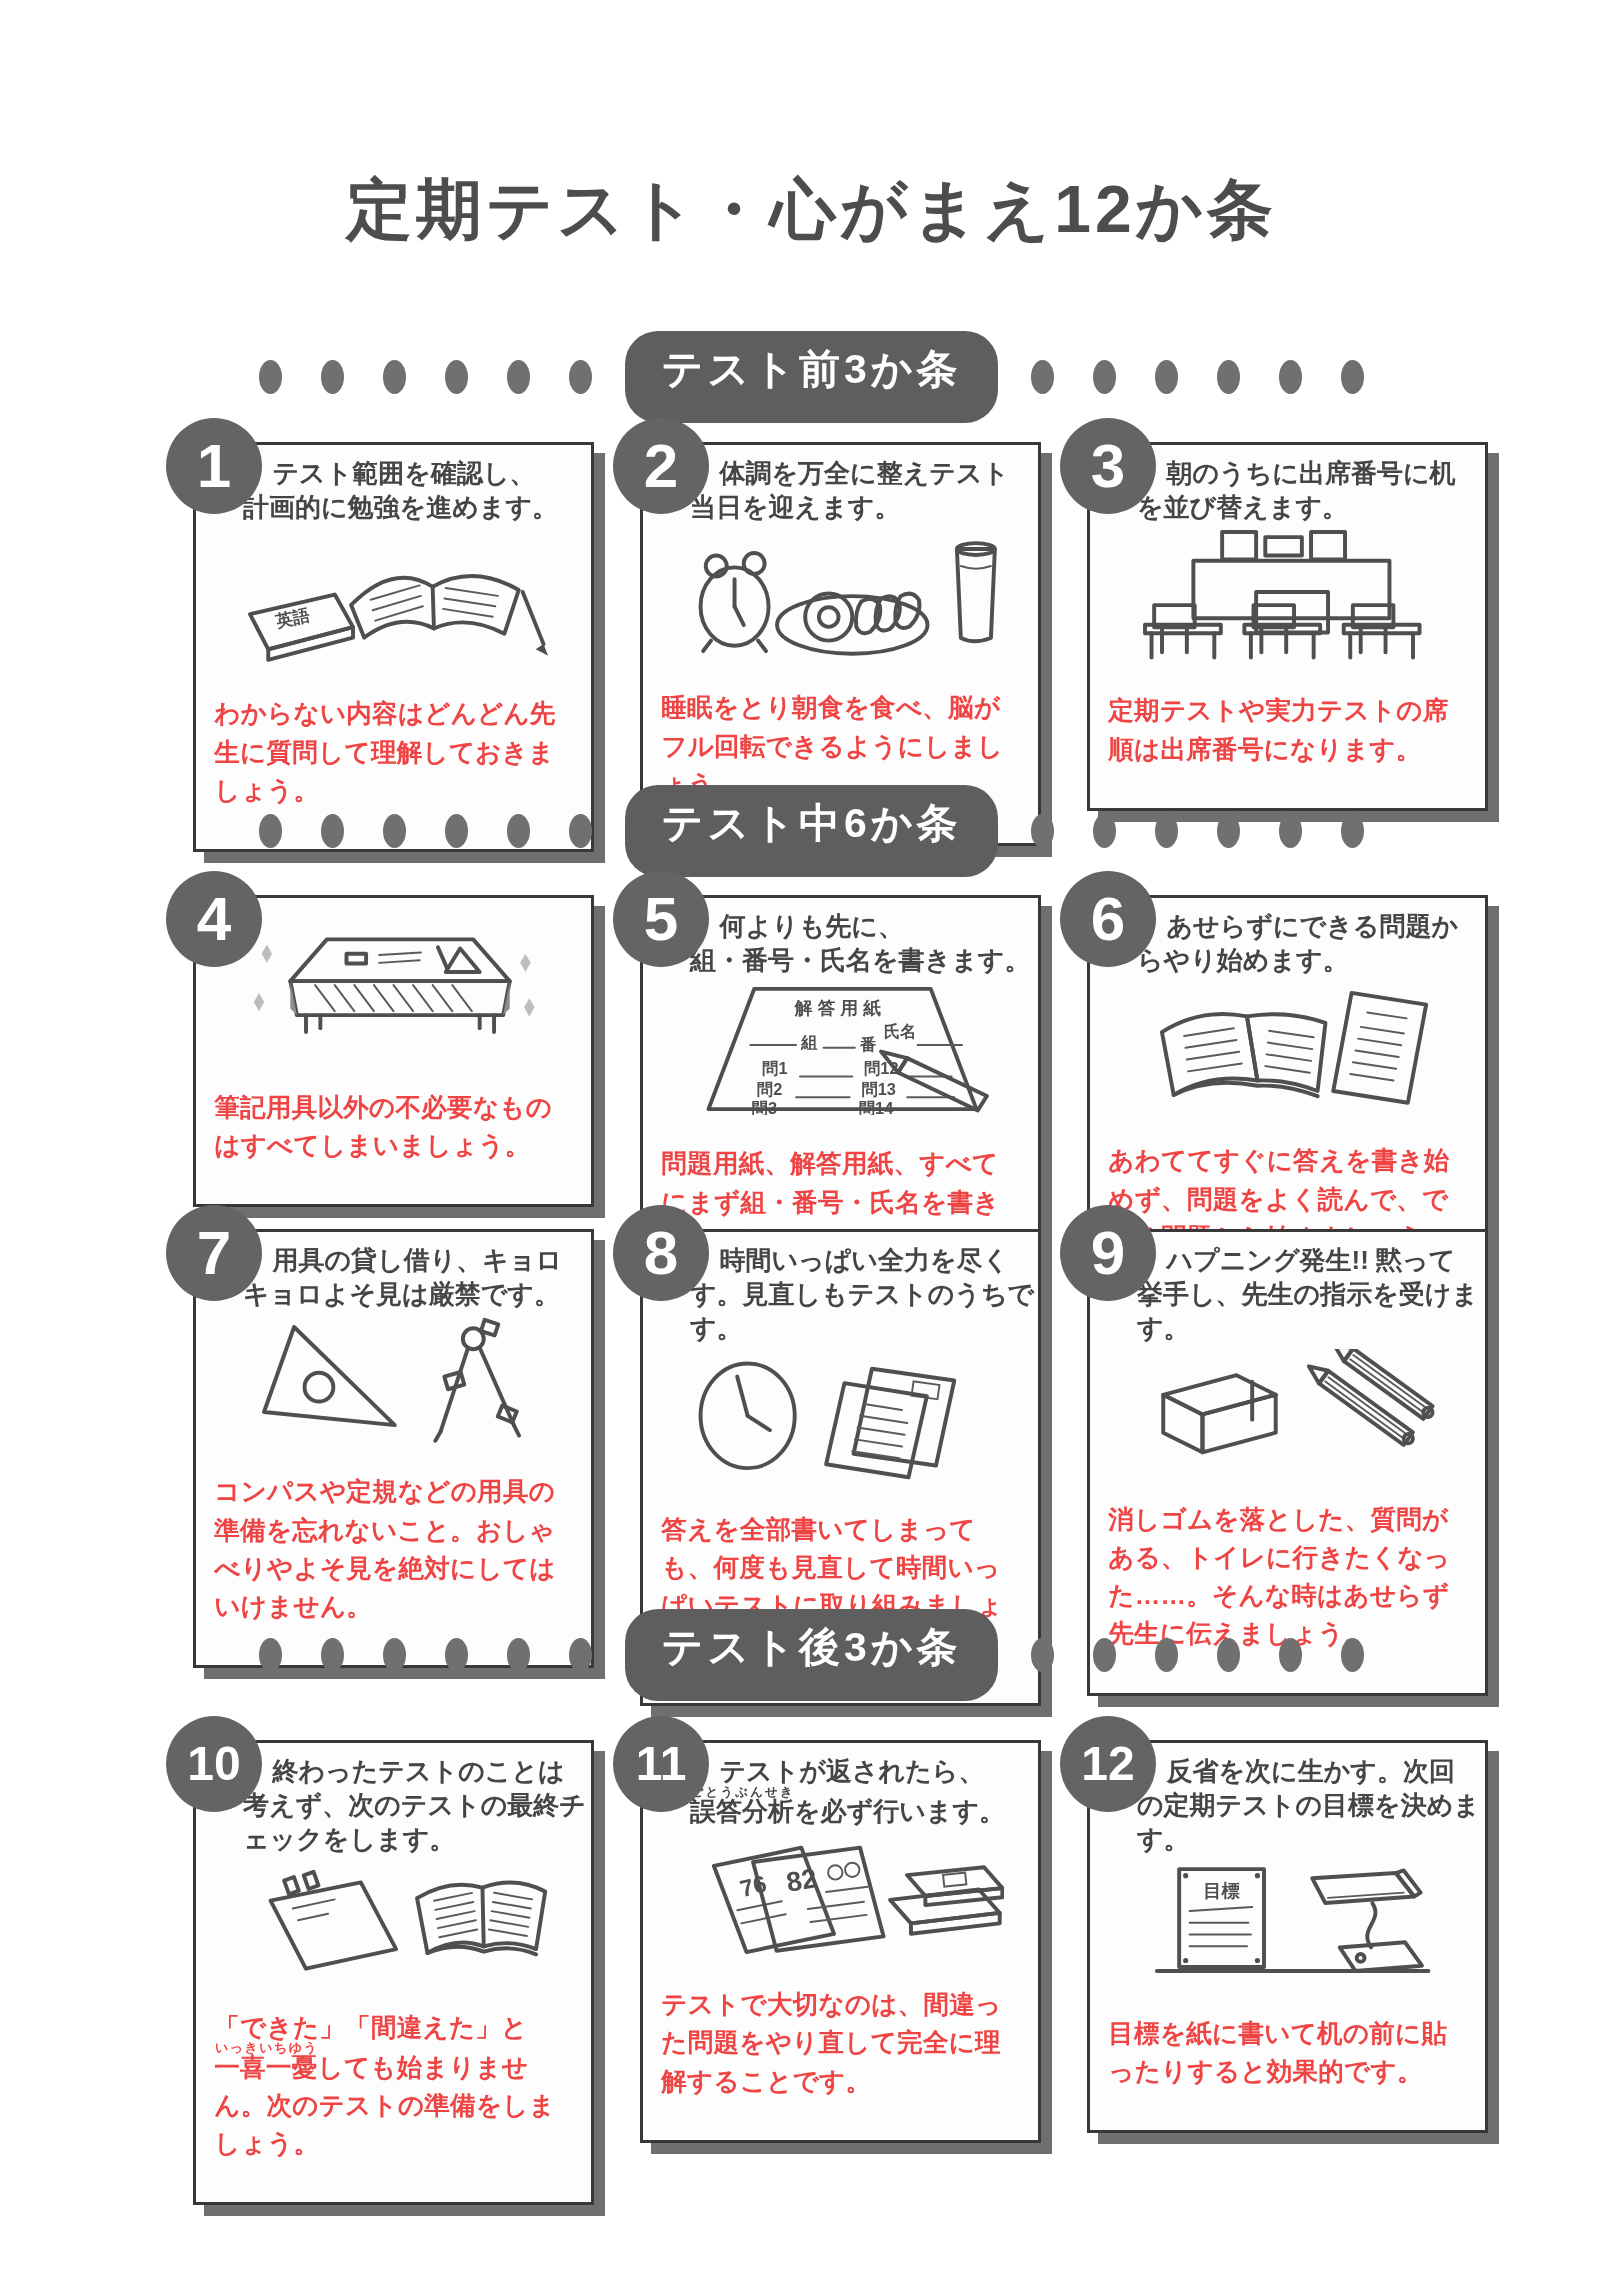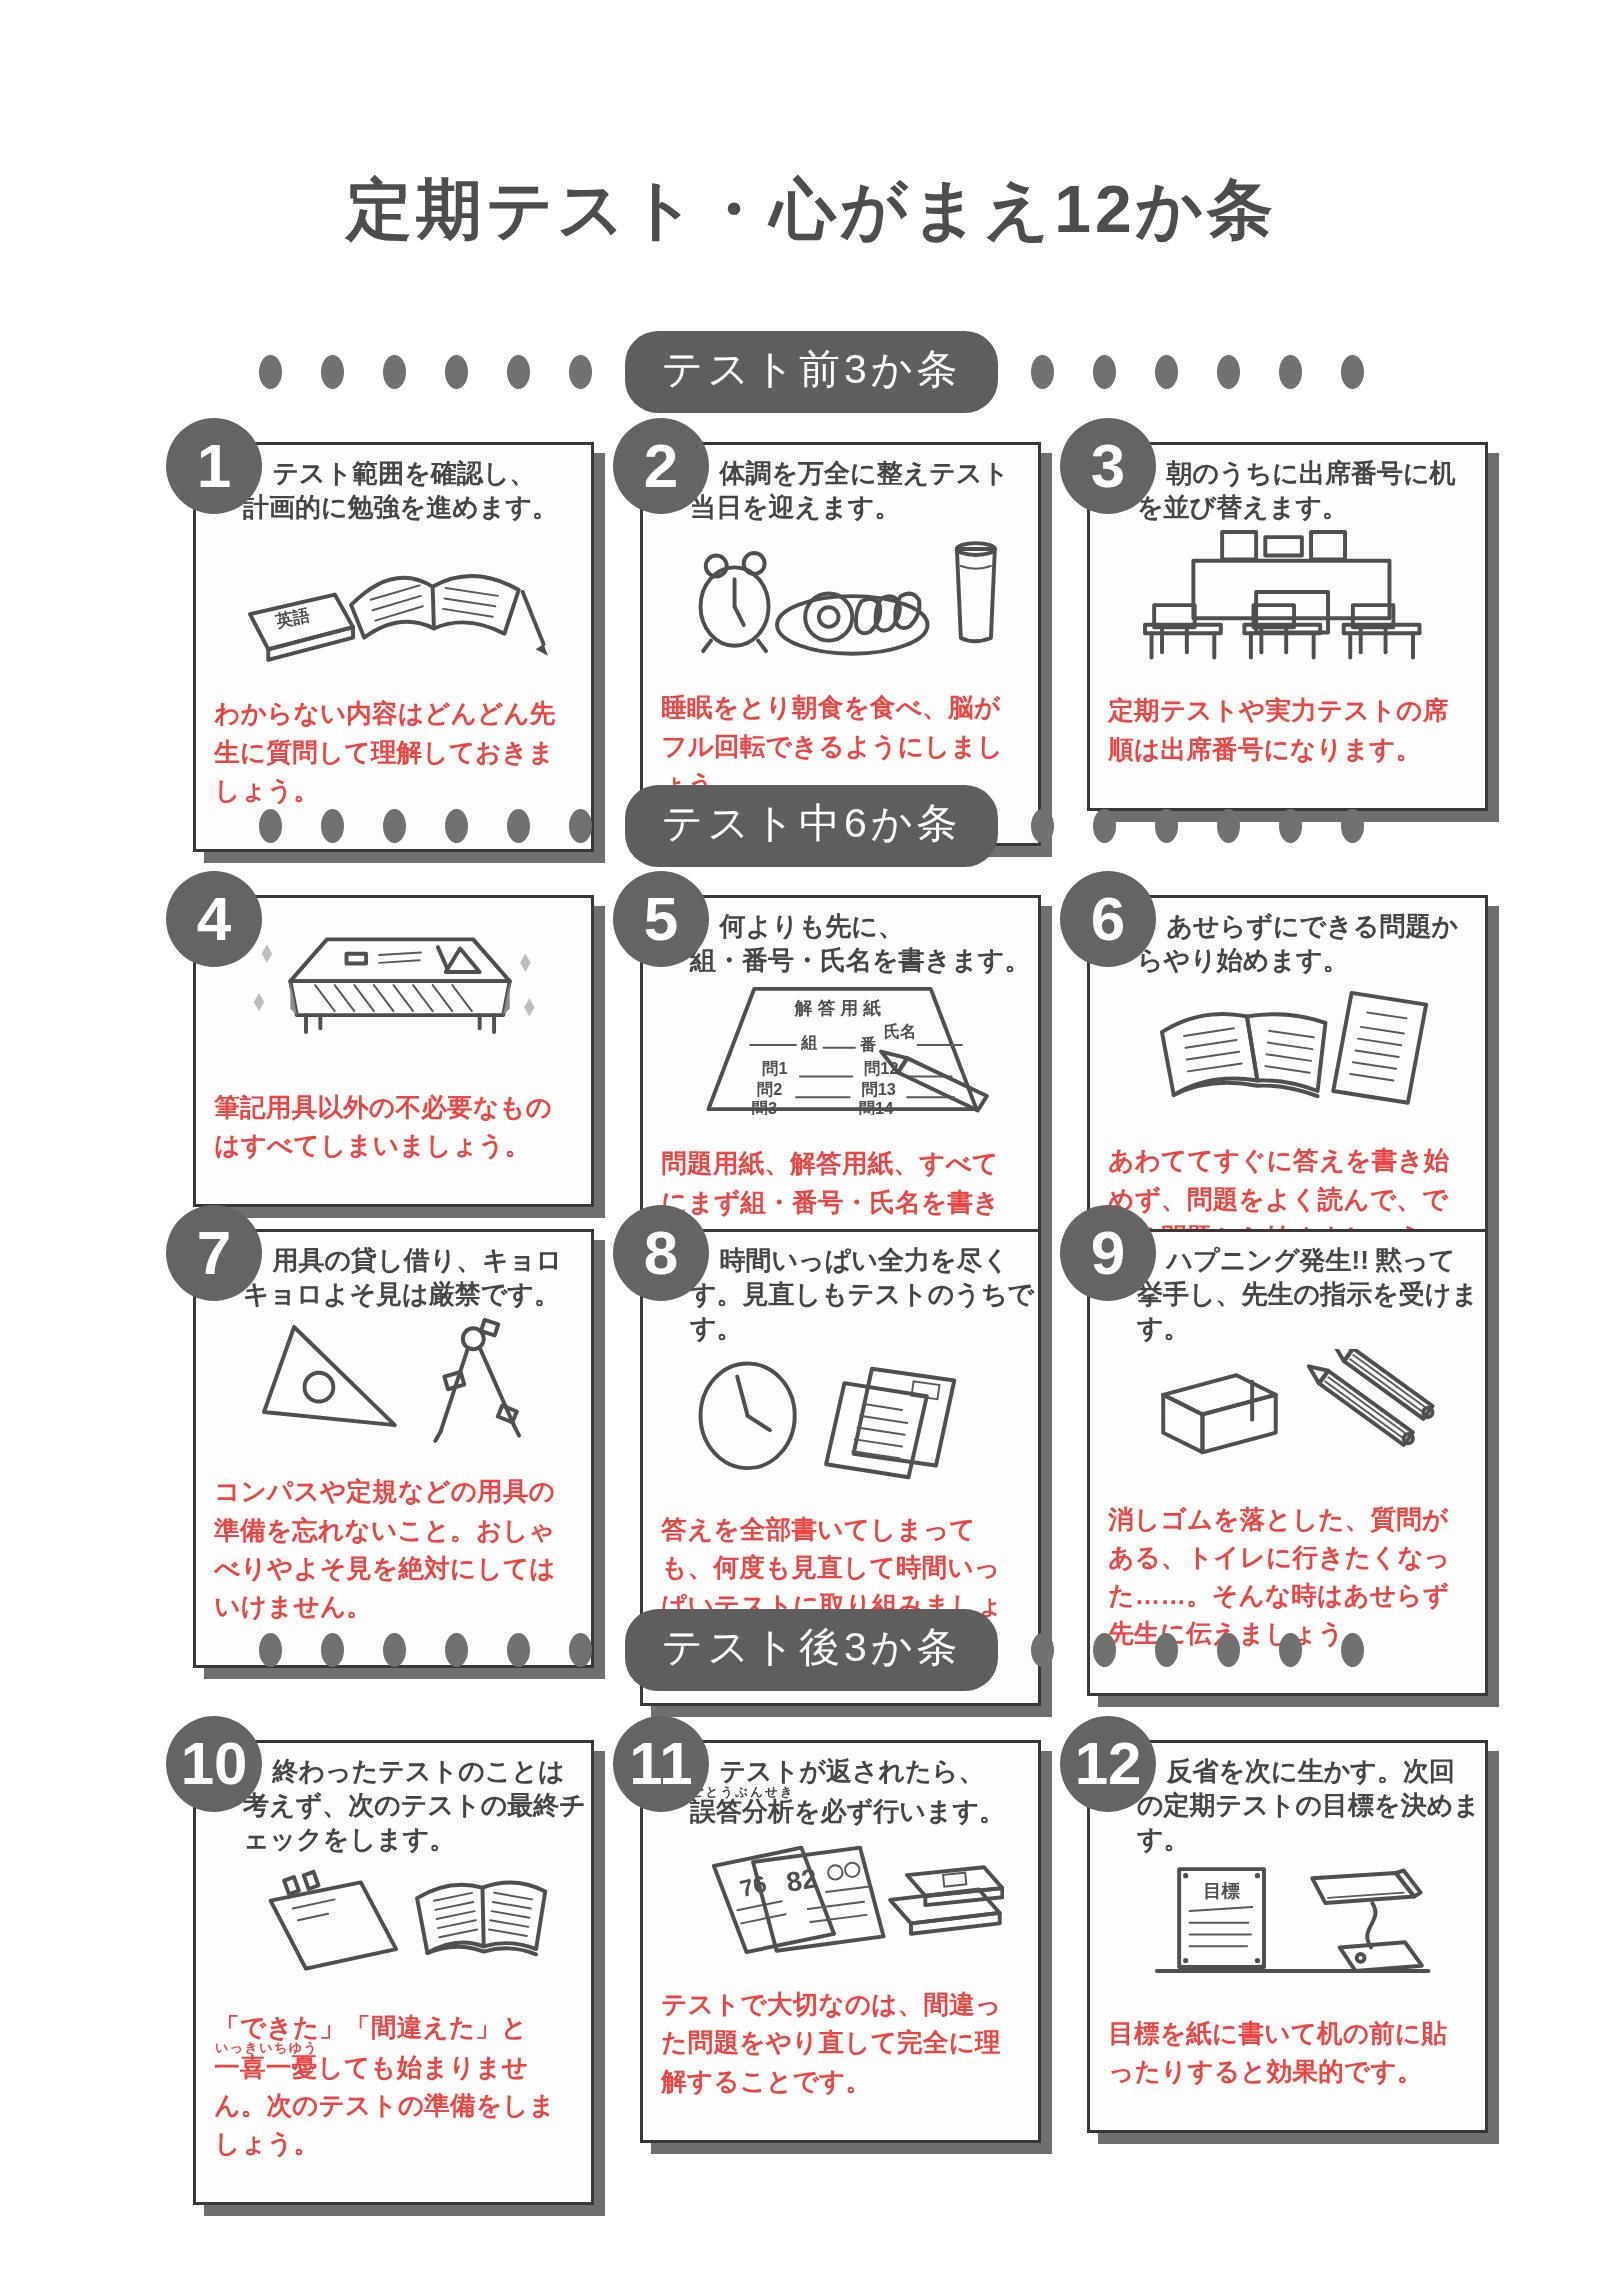--- a/index.html
+++ b/index.html
@@ -5,30 +5,30 @@
   html,body{margin:0;padding:0;background:#e9e9e7;}
   .page{position:relative;width:1623px;height:2295px;background:#ffffff;overflow:hidden;
         font-family:"Liberation Sans","DejaVu Sans",sans-serif;color:#4a4a4a;}
   
   .title{position:absolute;top:165px;left:0;right:0;text-align:center;
          font-size:66px;font-weight:bold;letter-spacing:3.9px;color:#4d4d4d;margin:0;}
   
   .sec-header{position:absolute;left:0;right:0;display:flex;align-items:center;justify-content:center;gap:33px;}
   .dots{display:flex;gap:39px;}
   .dot{display:block;width:23px;height:34px;border-radius:50%;background:#707070;}
-  .pill{height:82px;line-height:77px;padding:0 37px;border-radius:33px;background:#5e5e5e;
-        color:#ffffff;font-size:41px;font-weight:normal;letter-spacing:3.9px;white-space:nowrap;}
+  .pill{height:92px;line-height:77px;padding:0 37px;border-radius:33px;background:#5e5e5e;
+        color:#ffffff;font-size:41px;font-weight:bold;letter-spacing:3.9px;white-space:nowrap;}
   
   .row{position:absolute;left:193px;display:grid;grid-template-columns:repeat(3,401px);column-gap:46px;align-items:start;}
   .card{position:relative;display:flex;flex-direction:column;background:#fdfdfd;
         border:3.3px solid #383838;box-shadow:11px 11px 0 0 #6f6f6f;}
   .badge{position:absolute;top:-27.5px;left:-30px;width:96px;height:96px;border-radius:50%;
          background:#646464;color:#ffffff;display:flex;align-items:center;justify-content:center;
          font-size:62px;font-weight:bold;z-index:2;}
-  .badge.two-digit{font-size:60px;}
+  .badge.two-digit{font-size:48px;}
   .heading{margin:0;padding:10.5px 3.9px 0 47px;text-indent:29.5px;font-size:26px;font-weight:bold;
            line-height:1.32;color:#454545;white-space:pre-line;}
   .heading ruby rt{font-size:12.4px;font-weight:bold;letter-spacing:0.7px;}
   .illo{flex:1;display:flex;align-items:center;justify-content:center;min-height:39px;overflow:hidden;padding:3.9px 6.5px;}
   .illo svg{max-height:100%;max-width:95%;}
   .body{padding:0 18.3px 14.4px 18.3px;font-size:25.5px;line-height:1.5;color:#ef4444;letter-spacing:0.3px;font-weight:bold;}
   .body ruby rt{font-size:13px;letter-spacing:0px;}
   .row1{top:442px;} .row1 .card{min-height:296px;}
   .row2{top:895px;} .row2 .card{min-height:306px;}
   .row3{top:1229px;} .row3 .card{min-height:300px;}

